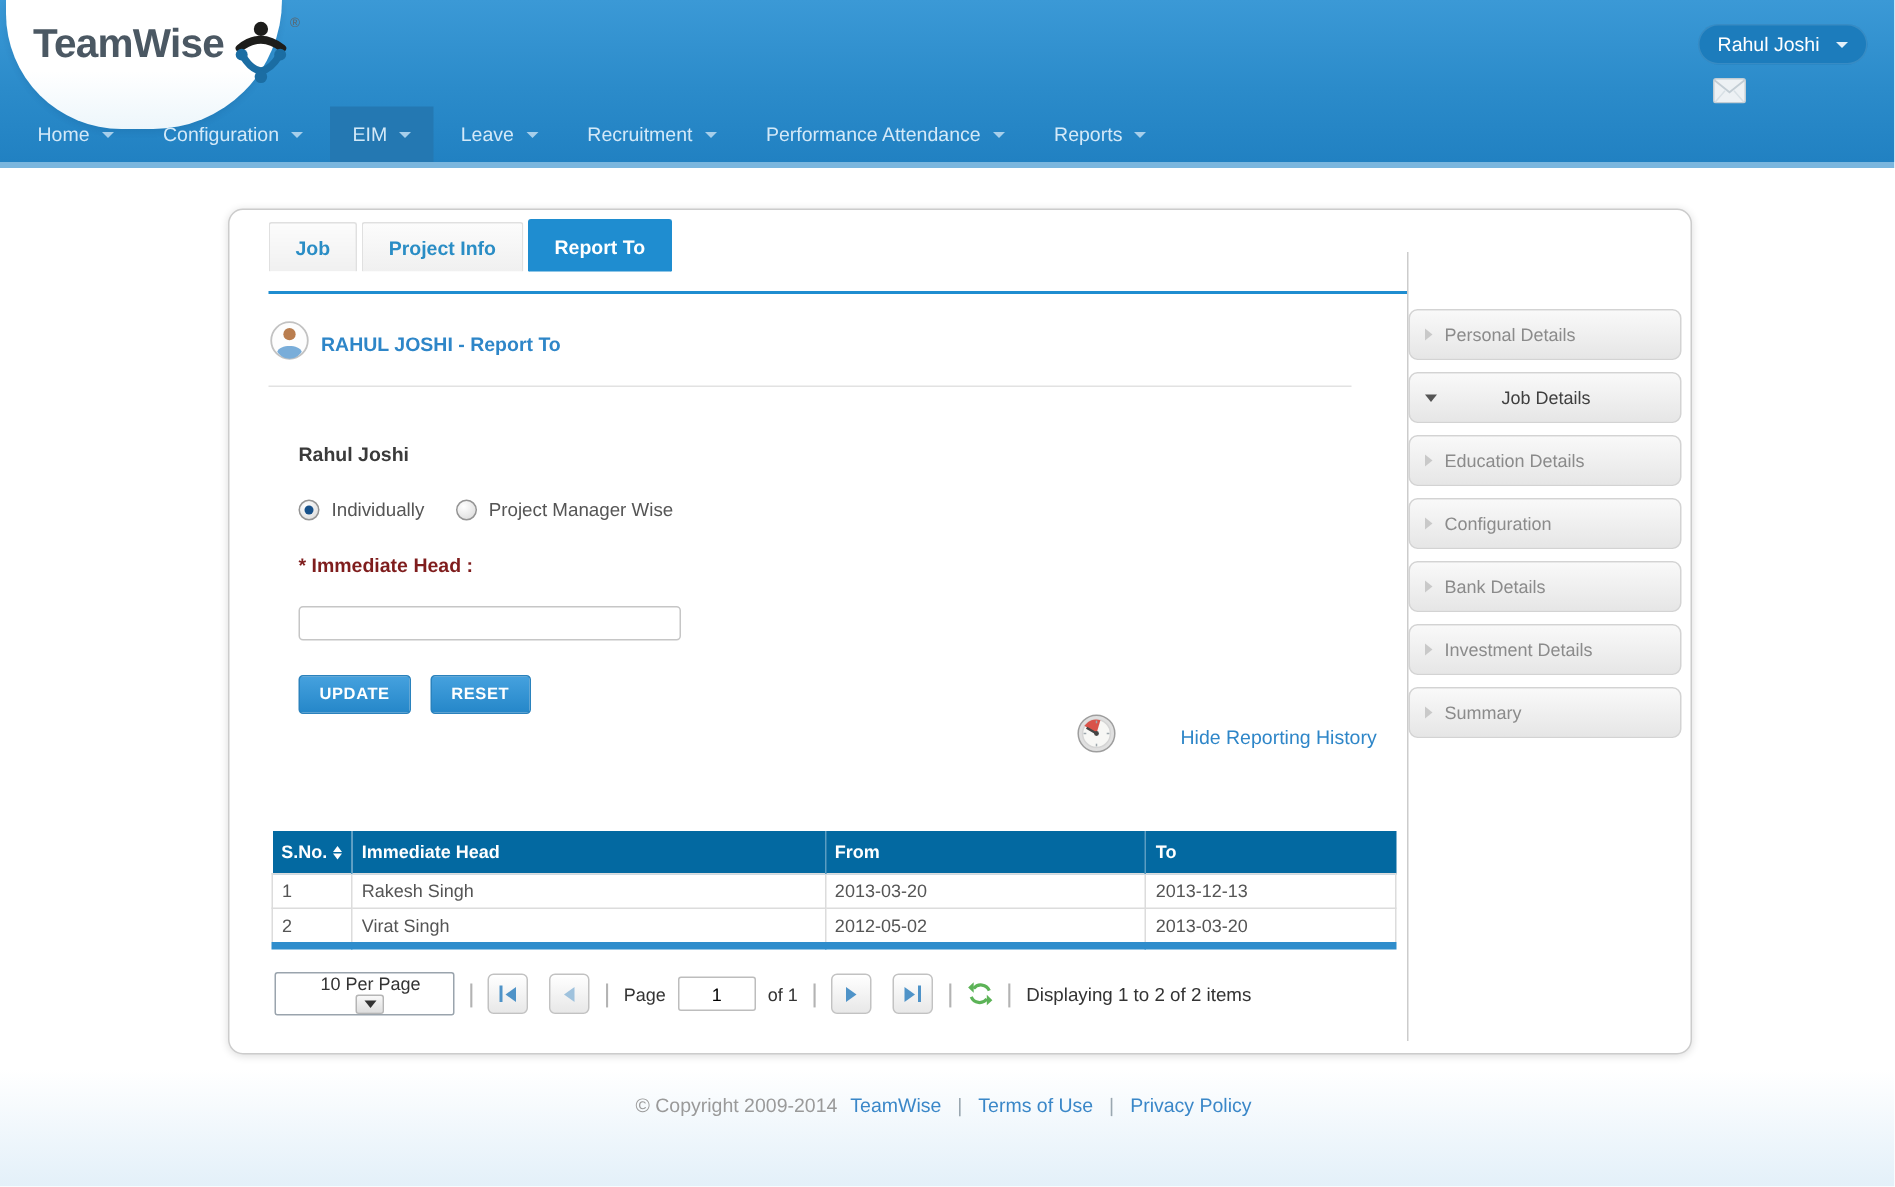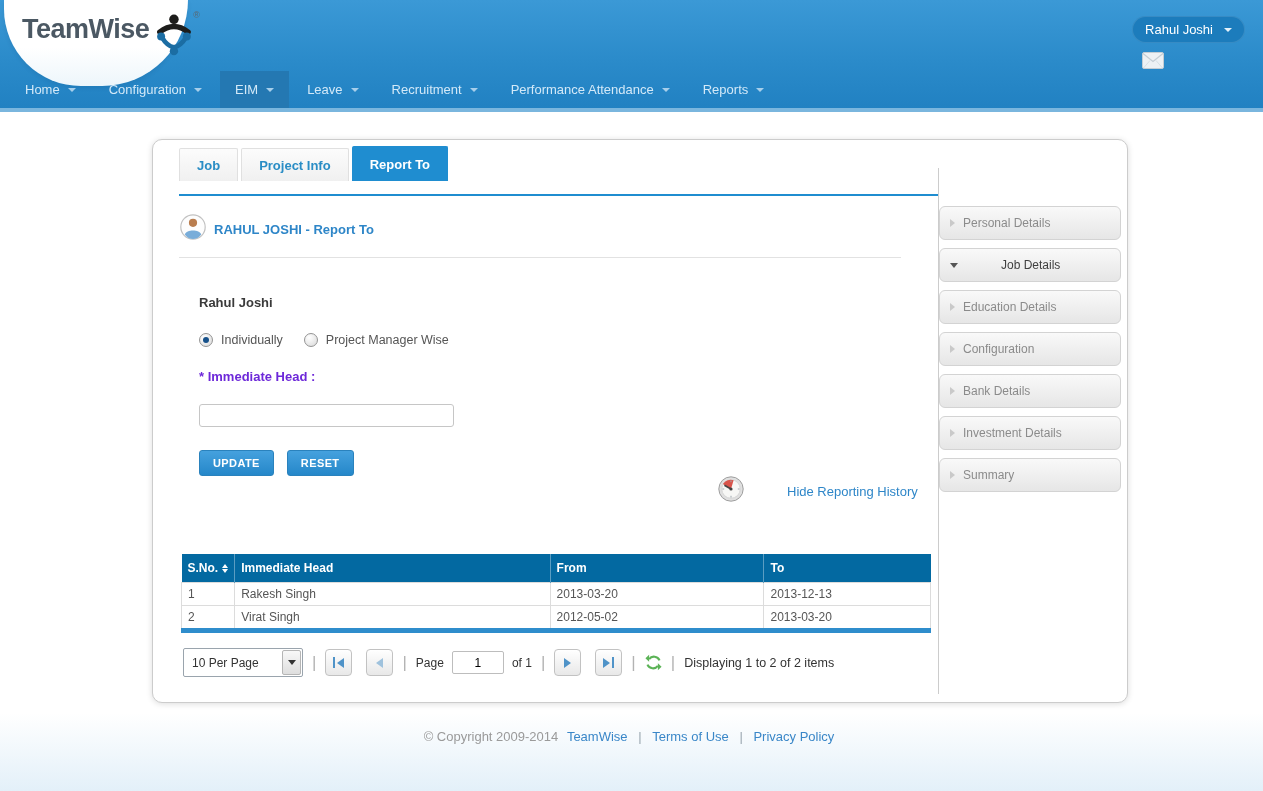--- a/index.html
+++ b/index.html
@@ -75,21 +75,21 @@
     background:radial-gradient(circle at 35% 30%, #ffffff, #d8d8d8); position:relative; cursor:pointer;
     flex:none;
   }
   .radio.checked::after{
     content:""; position:absolute; left:3px; top:3px; width:6px; height:6px;
     border-radius:50%; background:#17518a;
   }
   .radio-label{ margin-left:8px; cursor:pointer; }
   .radio-gap{ margin-left:21px; }
 
-  .ih-label{ position:absolute; left:46px; top:229px; font-size:13px; font-weight:bold; color:#6d28d9; }
+  .ih-label{ position:absolute; left:46px; top:229px; font-size:13px; font-weight:bold; color:#7f1d1d; }
   .ih-input{
     position:absolute; left:46px; top:264px; width:255px; height:23px;
     border:1px solid #c6c6c6; border-radius:3px; padding:0 6px; font-size:12px;
     font-family:"Liberation Sans", sans-serif;
   }
 
   .btn-row{ position:absolute; left:46px; top:310px; display:flex; }
   .btn{
     background:linear-gradient(#45a1de,#2587c9); border:1px solid #2a82bd; color:#fff;
     font-size:11px; font-weight:bold; letter-spacing:.4px; padding:6px 13px;
@@ -117,21 +117,21 @@
     color:#555; padding:4px 6px; border:1px solid #dcdcdc; background:#fff; height:14px;
   }
   .sort-wrap{ display:inline-flex; flex-direction:column; margin-left:4px; vertical-align:middle; }
   .tri-up-s{ width:0;height:0;border-left:3.5px solid transparent;border-right:3.5px solid transparent;border-bottom:4px solid #fff; margin-bottom:1px;}
   .tri-dn-s{ width:0;height:0;border-left:3.5px solid transparent;border-right:3.5px solid transparent;border-top:4px solid #fff;}
 
   
   .pager{ position:absolute; left:30px; top:508px; display:flex; align-items:center; font-size:12px; color:#333; }
   .pp-select{
     width:120px; height:29px; border:1px solid #9aa4ad; background:#fff; border-radius:2px;
-    display:flex; align-items:center; justify-content:space-between; padding-left:8px; cursor:pointer;
+    display:flex; align-items:center; justify-content:space-between; padding-left:8px; cursor:pointer;flex-direction:column;
   }
   .pp-arrow-btn{
     width:19px; height:25px; margin-right:1px; border:1px solid #b5b5b5; border-radius:2px;
     background:linear-gradient(#f8f8f8,#dedede); display:flex; align-items:center; justify-content:center;
   }
   .tri-dn-k{ width:0;height:0;border-left:4px solid transparent;border-right:4px solid transparent;border-top:5px solid #333; }
   .pg-sep{ color:#b3b3b3; font-size:17px; margin:0 9px; }
   .pg-btn{
     width:27px; height:27px; border:1px solid #c2c2c2; border-radius:4px;
     background:linear-gradient(#ffffff,#e8e8e8); box-shadow:inset 0 1px 0 #fff;

